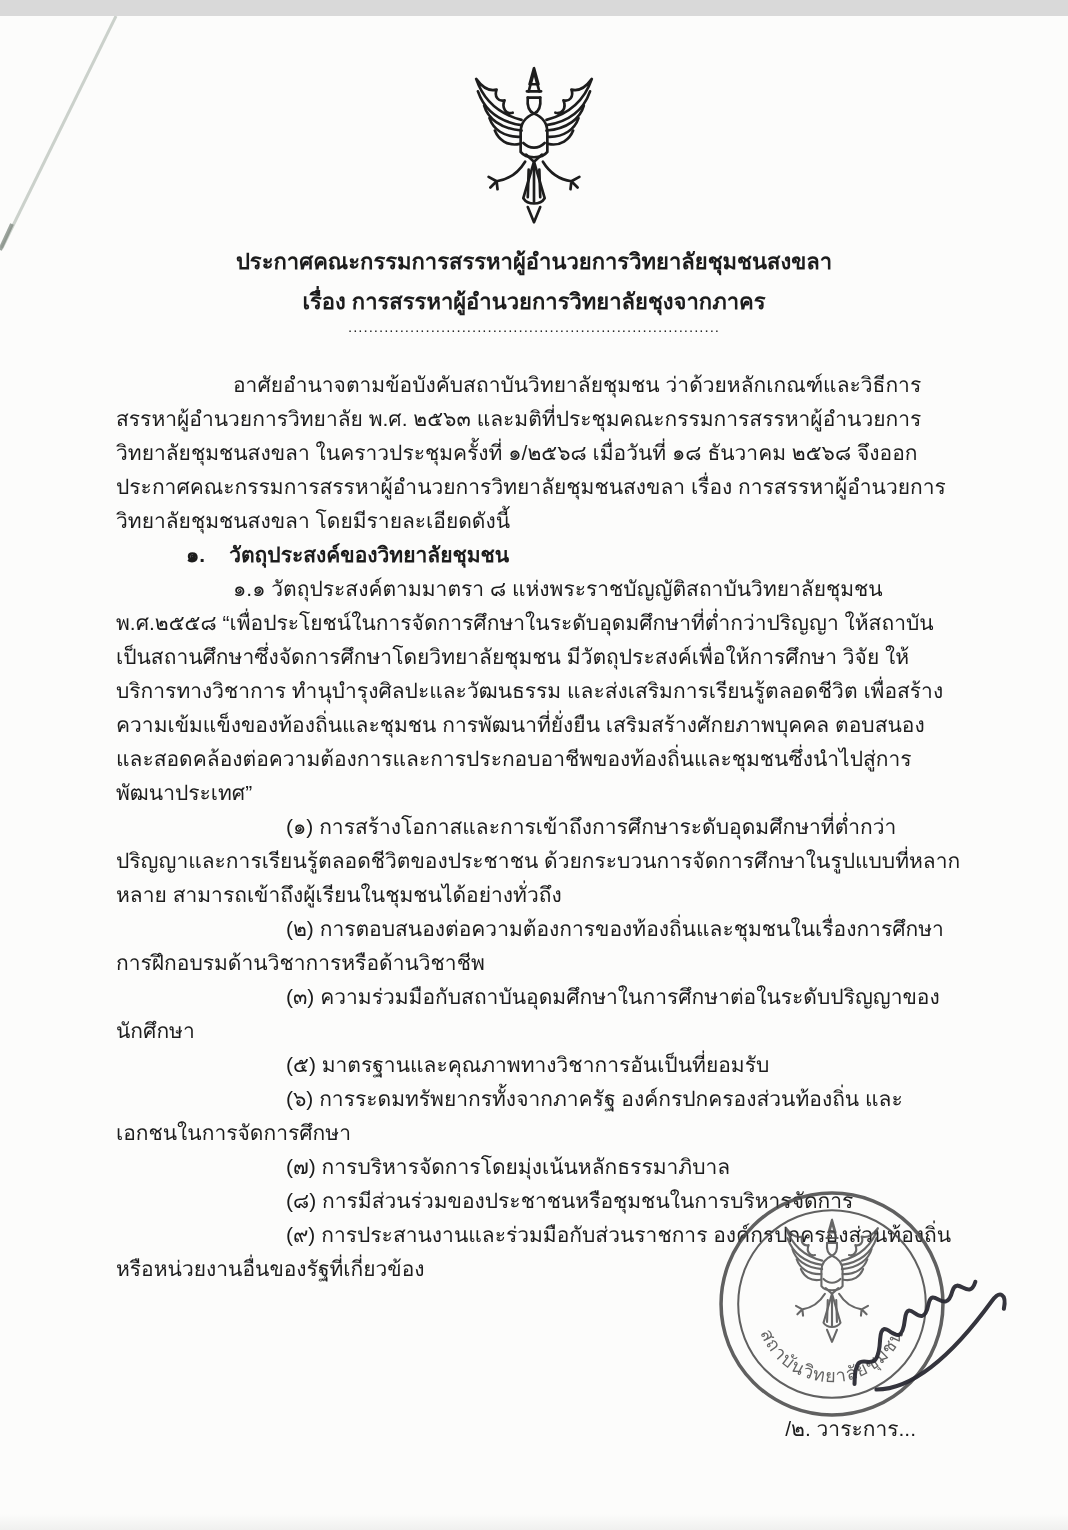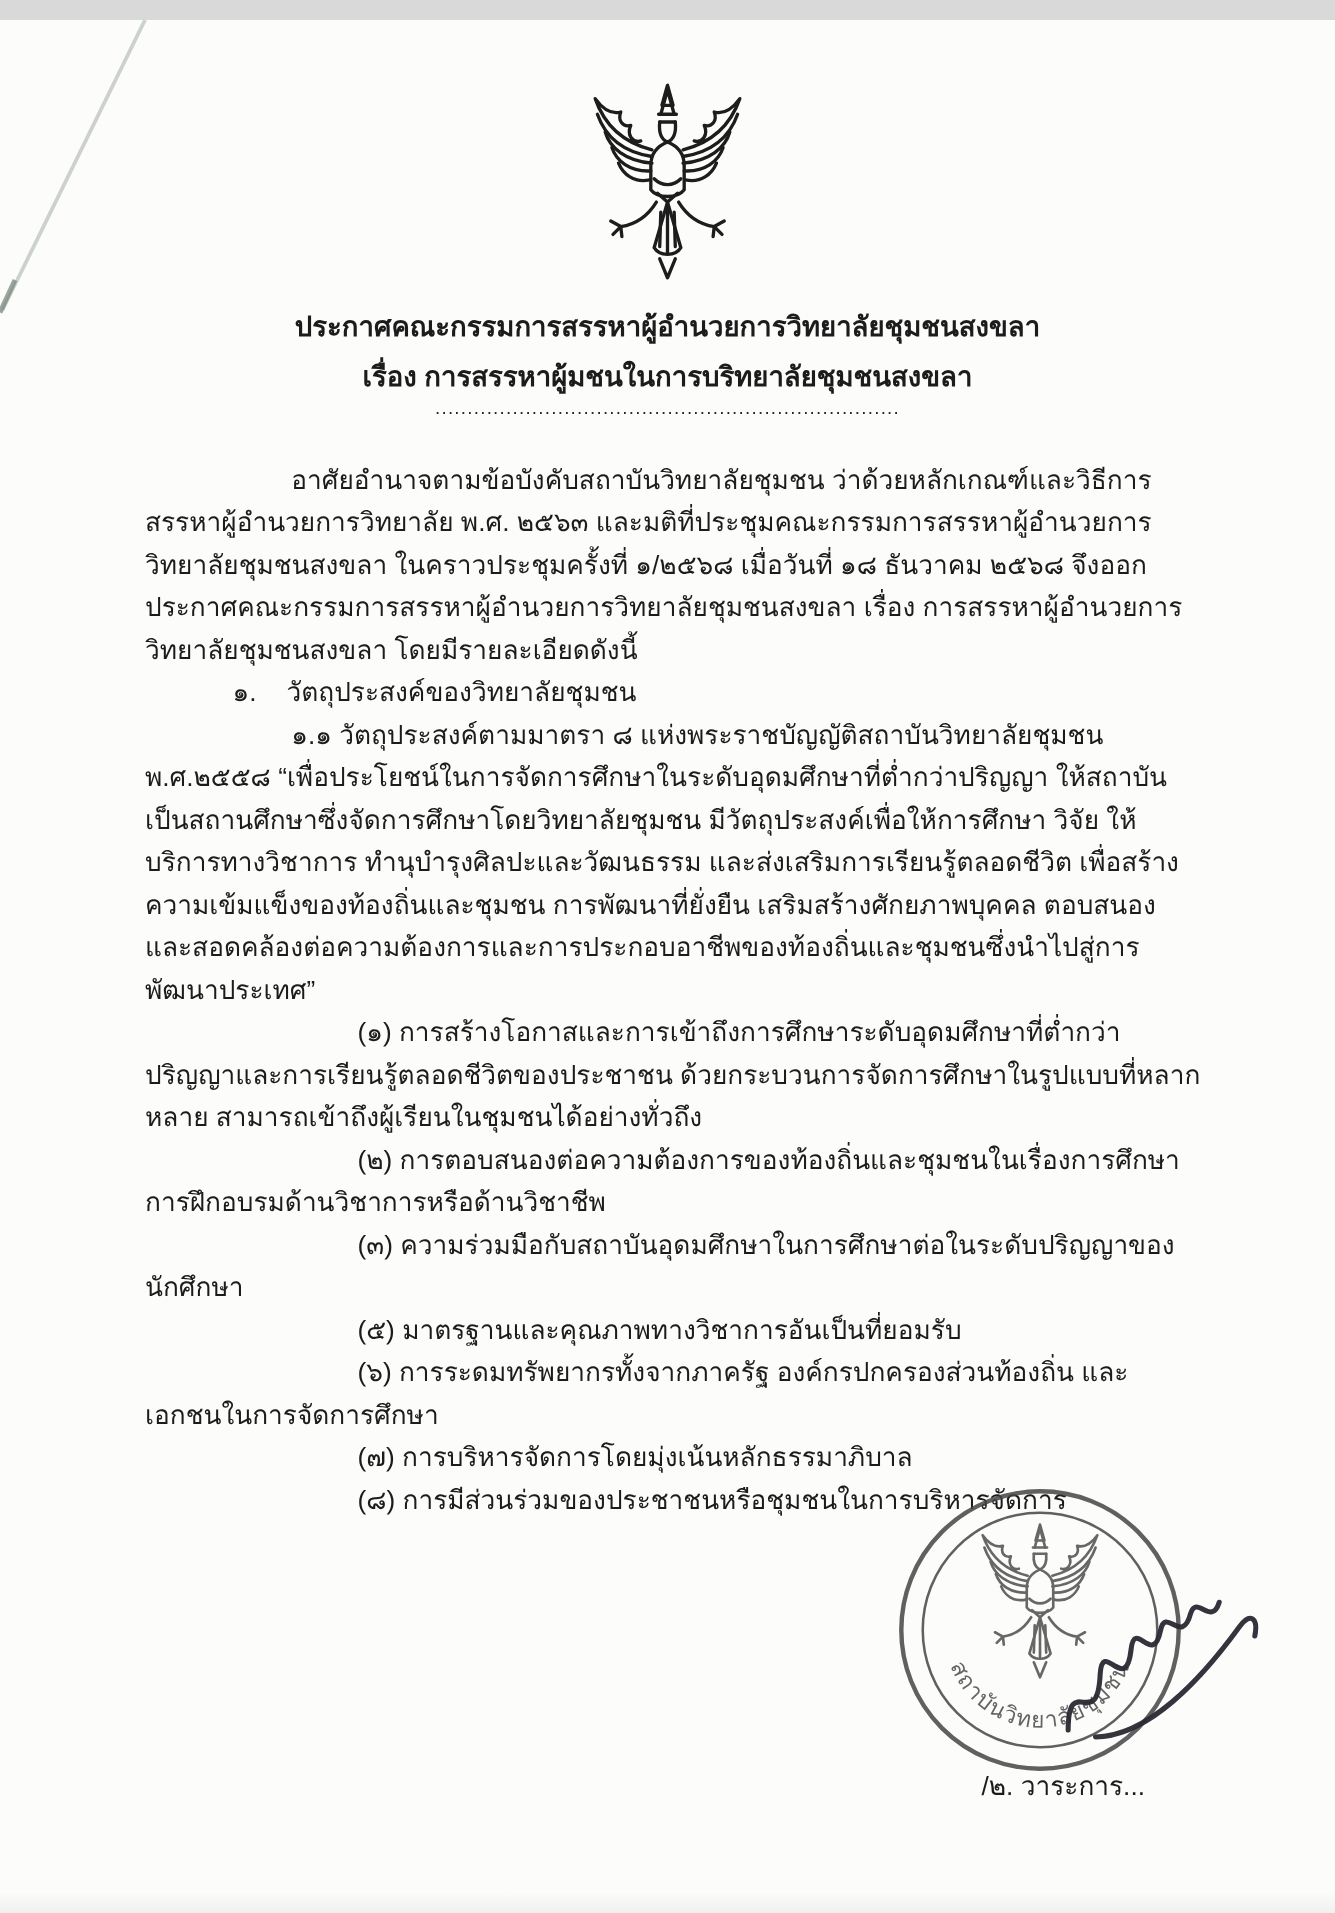--- a/index.html
+++ b/index.html
@@ -8,21 +8,21 @@
     background:#fcfcfb;overflow:hidden;
     font-family:"Liberation Sans","DejaVu Sans",sans-serif;
     color:#1c1c1c;
   }
   .emblem{position:absolute;top:48px;left:50%;transform:translateX(-50%);width:178px;height:174px;}
   .titles{position:absolute;top:226px;left:0;width:100%;text-align:center;font-weight:bold;font-size:22px;line-height:40px;}
   .dots{position:absolute;top:302px;left:0;width:100%;text-align:center;font-size:15px;letter-spacing:1px;color:#262626;}
   .content{position:absolute;top:352px;left:116px;width:845px;font-size:21px;line-height:34px;}
   .content p{margin:0;}
   .ind-open{text-indent:117px;}
-  .sec-head{font-weight:normal;padding-left:70px;margin-top:3px;}
+  .sec-head{font-weight:bold;padding-left:70px;margin-top:3px;}
   .sec-head .num{margin-right:24px;}
   .ind-clause{text-indent:117px;}
   .ind-item{text-indent:170px;margin-top:2px;}
   .footer-note{position:absolute;top:1396px;right:152px;font-size:21px;}
   .seal{position:absolute;left:716px;top:1172px;width:232px;height:232px;opacity:.85;}
   .signature{position:absolute;left:838px;top:1260px;width:192px;height:118px;transform:rotate(-12deg);opacity:.95;}
   .crease{position:absolute;left:0;top:0;}
   .scan-line{
     position:absolute;left:25px;top:1520px;width:545px;height:5px;border-radius:2px;
     transform:rotate(-0.25deg);
@@ -78,35 +78,36 @@
   </svg>
   <div class="bottom-shade"></div>
   <div class="scan-line"></div>
 
   <svg class="emblem" viewBox="0 0 200 190">
     <use href="#garuda-shape" stroke="#1d1d1d" stroke-width="3"></use>
   </svg>
 
   <div class="titles">
     <div>ประกาศคณะกรรมการสรรหาผู้อำนวยการวิทยาลัยชุมชนสงขลา</div>
-    <div>เรื่อง  การสรรหาผู้มชนในการบริทยาลัยชุมชนสงขลา</div>
+    <div>เรื่อง  การสรรหาผู้อำนวยการวิทยาลัยชุงจากภาคร</div>
   </div>
   <div class="dots">........................................................................</div>
 
   <div class="content">
     <p class="ind-open">อาศัยอำนาจตามข้อบังคับสถาบันวิทยาลัยชุมชน ว่าด้วยหลักเกณฑ์และวิธีการสรรหาผู้อำนวยการวิทยาลัย พ.ศ. ๒๕๖๓ และมติที่ประชุมคณะกรรมการสรรหาผู้อำนวยการวิทยาลัยชุมชนสงขลา ในคราวประชุมครั้งที่ ๑/๒๕๖๘ เมื่อวันที่ ๑๘ ธันวาคม ๒๕๖๘ จึงออกประกาศคณะกรรมการสรรหาผู้อำนวยการวิทยาลัยชุมชนสงขลา เรื่อง การสรรหาผู้อำนวยการวิทยาลัยชุมชนสงขลา โดยมีรายละเอียดดังนี้</p>
     <p class="sec-head"><span class="num">๑.</span><span>วัตถุประสงค์ของวิทยาลัยชุมชน</span></p>
     <p class="ind-clause">๑.๑ วัตถุประสงค์ตามมาตรา ๘ แห่งพระราชบัญญัติสถาบันวิทยาลัยชุมชน พ.ศ.๒๕๕๘ “เพื่อประโยชน์ในการจัดการศึกษาในระดับอุดมศึกษาที่ต่ำกว่าปริญญา ให้สถาบันเป็นสถานศึกษาซึ่งจัดการศึกษาโดยวิทยาลัยชุมชน มีวัตถุประสงค์เพื่อให้การศึกษา วิจัย ให้บริการทางวิชาการ ทำนุบำรุงศิลปะและวัฒนธรรม และส่งเสริมการเรียนรู้ตลอดชีวิต เพื่อสร้างความเข้มแข็งของท้องถิ่นและชุมชน การพัฒนาที่ยั่งยืน เสริมสร้างศักยภาพบุคคล ตอบสนองและสอดคล้องต่อความต้องการและการประกอบอาชีพของท้องถิ่นและชุมชนซึ่งนำไปสู่การพัฒนาประเทศ”</p>
     <p class="ind-item">(๑) การสร้างโอกาสและการเข้าถึงการศึกษาระดับอุดมศึกษาที่ต่ำกว่าปริญญาและการเรียนรู้ตลอดชีวิตของประชาชน ด้วยกระบวนการจัดการศึกษาในรูปแบบที่หลากหลาย สามารถเข้าถึงผู้เรียนในชุมชนได้อย่างทั่วถึง</p>
     <p class="ind-item">(๒) การตอบสนองต่อความต้องการของท้องถิ่นและชุมชนในเรื่องการศึกษา การฝึกอบรมด้านวิชาการหรือด้านวิชาชีพ</p>
     <p class="ind-item">(๓) ความร่วมมือกับสถาบันอุดมศึกษาในการศึกษาต่อในระดับปริญญาของนักศึกษา</p>
     <p class="ind-item">(๕) มาตรฐานและคุณภาพทางวิชาการอันเป็นที่ยอมรับ</p>
     <p class="ind-item">(๖) การระดมทรัพยากรทั้งจากภาครัฐ องค์กรปกครองส่วนท้องถิ่น และเอกชนในการจัดการศึกษา</p>
     <p class="ind-item">(๗) การบริหารจัดการโดยมุ่งเน้นหลักธรรมาภิบาล</p>
     <p class="ind-item">(๘) การมีส่วนร่วมของประชาชนหรือชุมชนในการบริหารจัดการ</p>
+    <p class="ind-item">(๙) การประสานงานและร่วมมือกับส่วนราชการ องค์กรปกครองส่วนท้องถิ่นหรือหน่วยงานอื่นของรัฐที่เกี่ยวข้อง</p>
   </div>
 
   <svg class="seal" viewBox="0 0 230 230">
     <circle cx="115" cy="115" r="110" fill="none" stroke="#454545" stroke-width="3.5"></circle>
     <circle cx="115" cy="115" r="93" fill="none" stroke="#454545" stroke-width="2"></circle>
     <use href="#garuda-shape" transform="translate(45,30) scale(0.70)" stroke="#4e4e4e" stroke-width="3"></use>
     <path id="seal-arc" d="M45,146 A 76,76 0 0 0 185,146" fill="none"></path>
     <text font-size="18" letter-spacing="1" fill="#4a4a4a"><textPath href="#seal-arc" startOffset="50%" text-anchor="middle">สถาบันวิทยาลัยชุมชน</textPath></text>
   </svg>
 

